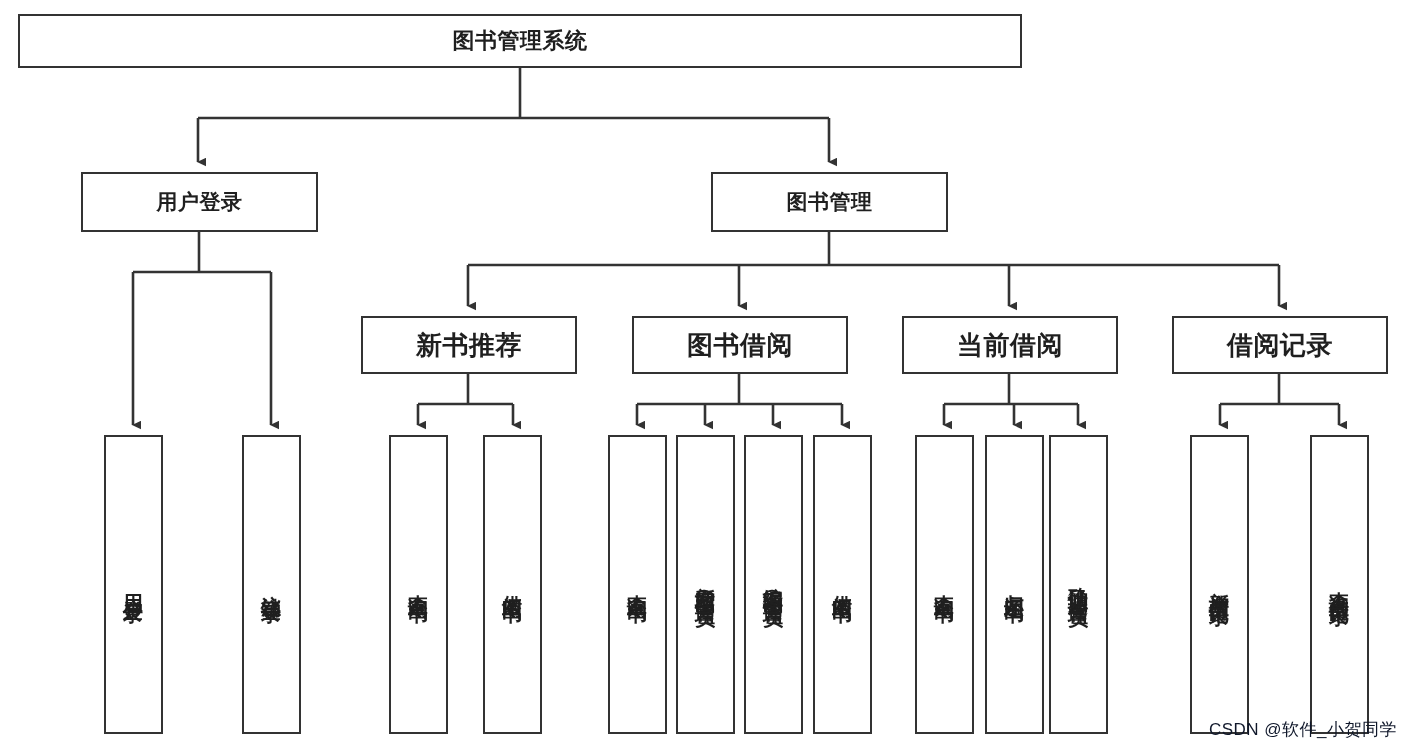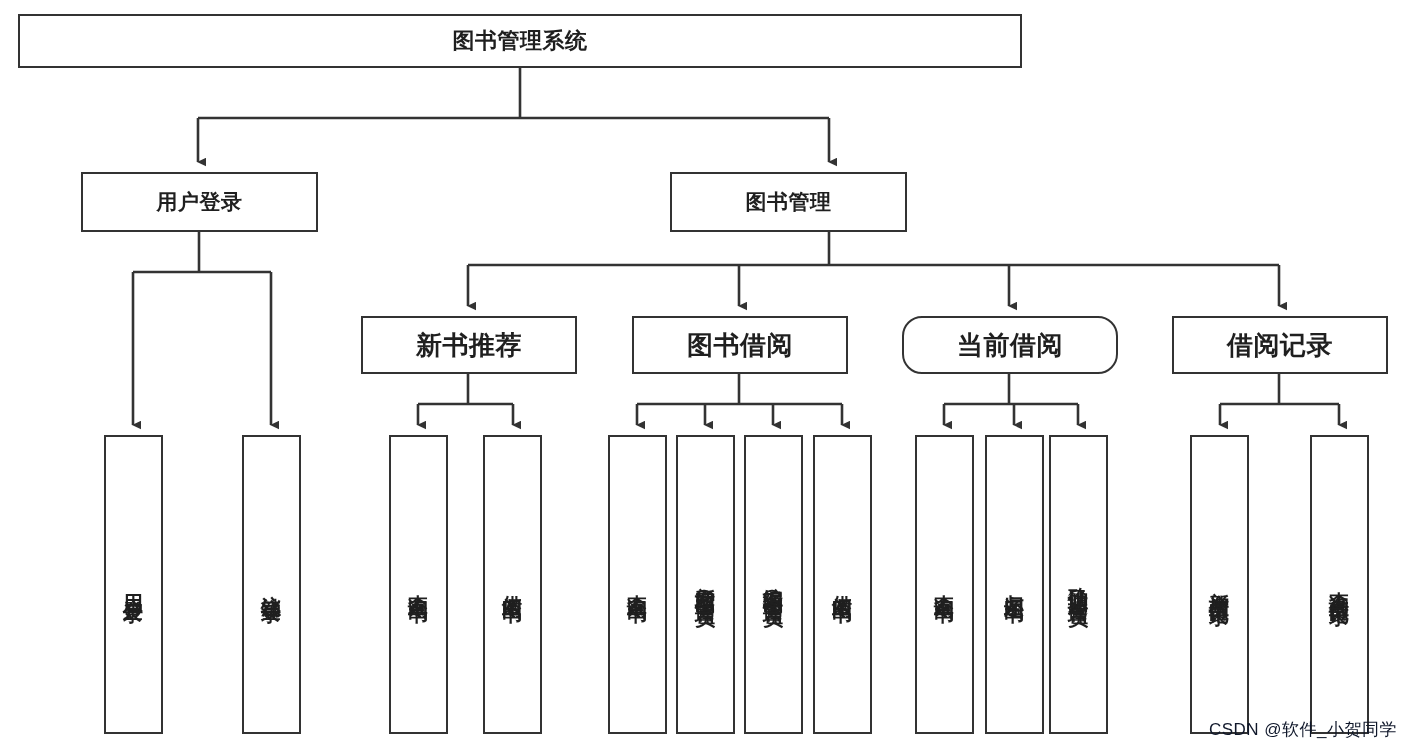--- a/index.html
+++ b/index.html
@@ -121,31 +121,31 @@
     </g>
   </svg>
 
   <div class="node root" style="left:18px; top:14px; width:1004px; height:54px;">
     <span class="node-label">图书管理系统</span>
   </div>
 
   <div class="node level1" style="left:81px; top:172px; width:237px; height:60px;">
     <span class="node-label">用户登录</span>
   </div>
-  <div class="node level1" style="left:670px; top:172px; width:237px; height:60px;">
+  <div class="node level1" style="left:711px; top:172px; width:237px; height:60px;">
     <span class="node-label">图书管理</span>
   </div>
 
   <div class="node level2" style="left:361px; top:316px; width:216px; height:58px;">
     <span class="node-label">新书推荐</span>
   </div>
   <div class="node level2" style="left:632px; top:316px; width:216px; height:58px;">
     <span class="node-label">图书借阅</span>
   </div>
-  <div class="node level2" style="left:902px; top:316px; width:216px; height:58px;border-radius:20px;">
+  <div class="node level2" style="left:902px; top:316px; width:216px; height:58px;">
     <span class="node-label">当前借阅</span>
   </div>
   <div class="node level2" style="left:1172px; top:316px; width:216px; height:58px;">
     <span class="node-label">借阅记录</span>
   </div>
 
   <div class="node vertical" style="left:104px; top:435px; width:59px; height:299px;">
     <span class="node-label">用户登录</span>
   </div>
   <div class="node vertical" style="left:242px; top:435px; width:59px; height:299px;">

